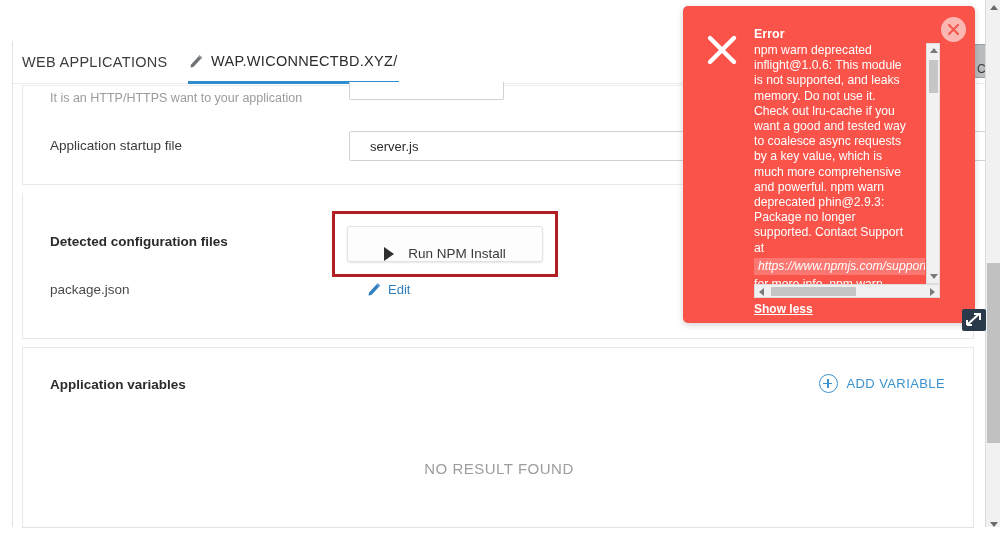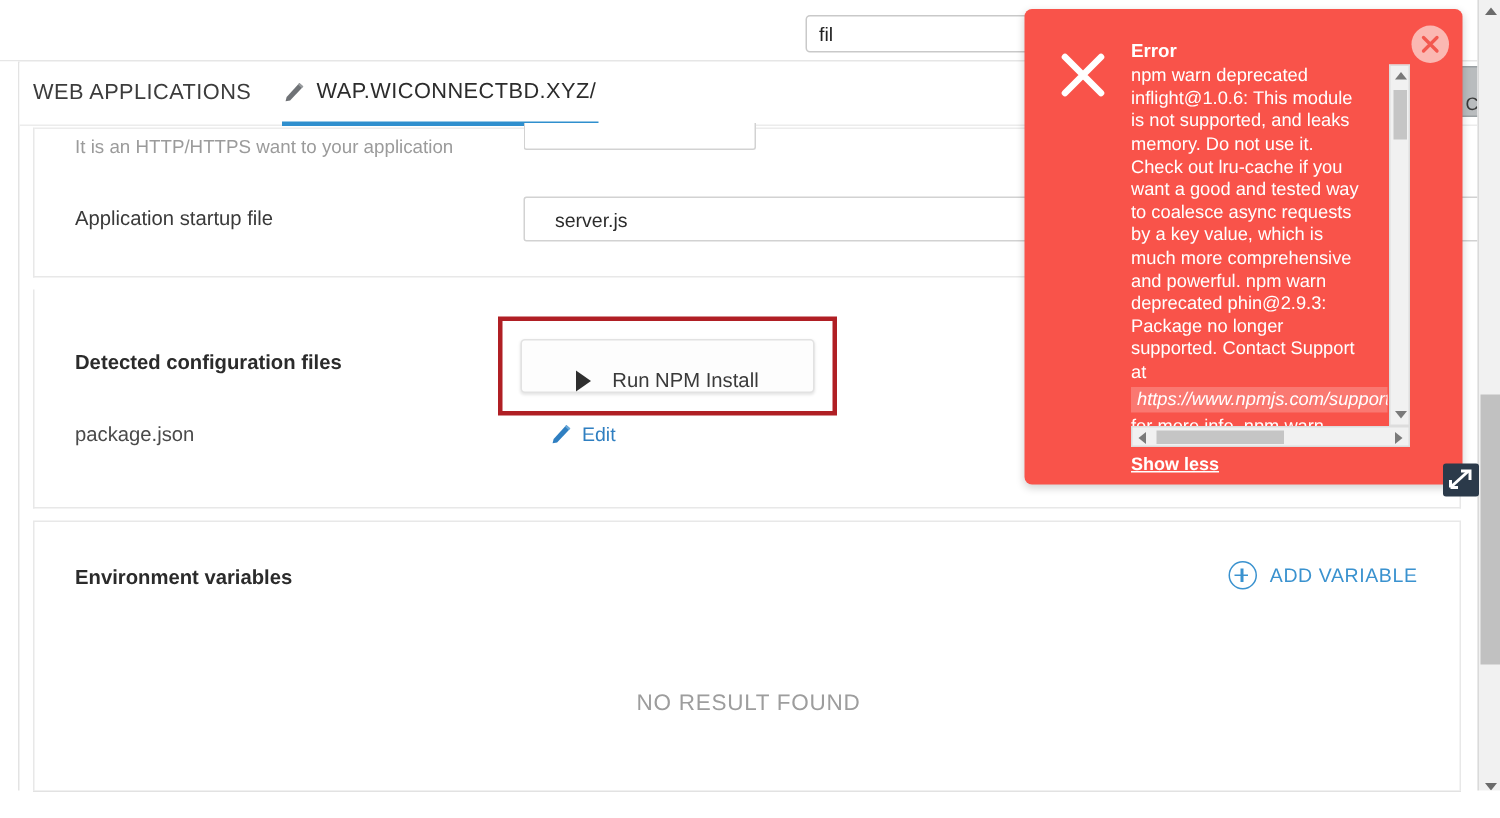--- a/index.html
+++ b/index.html
@@ -202,23 +202,20 @@
   .bottom-strip { position:absolute; left:0; bottom:13px; width:1000px; height:5px; background:#ffffff; z-index:45;}
   .bottom-line { position:absolute; left:22px; bottom:17px; width:952px; height:1px; background:#e2e2e2; z-index:46;}
 </style>
 </head>
 <body>
 
 <div id="root">
 
   <div class="app-canvas">
 
-    <div class="topbar">
-      <input class="search-box" value="fil" placeholder="Search" style="">
-    </div>
 
     <div class="gutter-left"></div>
 
     <div class="tabbar">
       <div class="tab tab-web">
         <span class="tab-label">WEB APPLICATIONS</span>
       </div>
       <div class="tab tab-wap">
         <span class="pencil-ico">
           <svg viewBox="0 0 16 16" width="16" height="16">
@@ -251,21 +248,21 @@
       <span class="pencil-ico">
         <svg viewBox="0 0 16 16" width="16" height="16">
           <path d="M11.6 1.3 L14.2 3.6 L5.4 13 L2.4 13.5 L3.1 10.6 Z" fill="#2f7fc1"></path>
           <path d="M11.6 1.3 L14.2 3.6 L13.2 4.7 L10.6 2.4 Z" fill="#6aa9da"></path>
         </svg>
       </span>
       <span>Edit</span>
     </div>
 
     <div class="card" id="card-env">
-      <div class="row-label bold" style="left:27px; top:29px;">Environment variables</div>
+      <div class="row-label bold" style="left:27px; top:29px;">Application variables</div>
       <div class="no-result">NO RESULT FOUND</div>
     </div>
     <div class="add-var">
       <span class="plus-circle"></span>
       <span>ADD VARIABLE</span>
     </div>
 
     <div class="edge-widget"></div>
     <div class="edge-partial-text">C</div>
 

